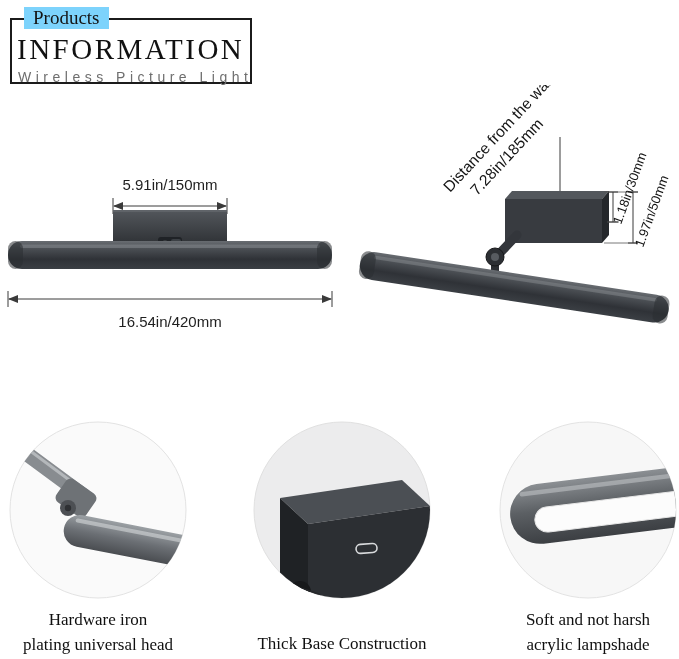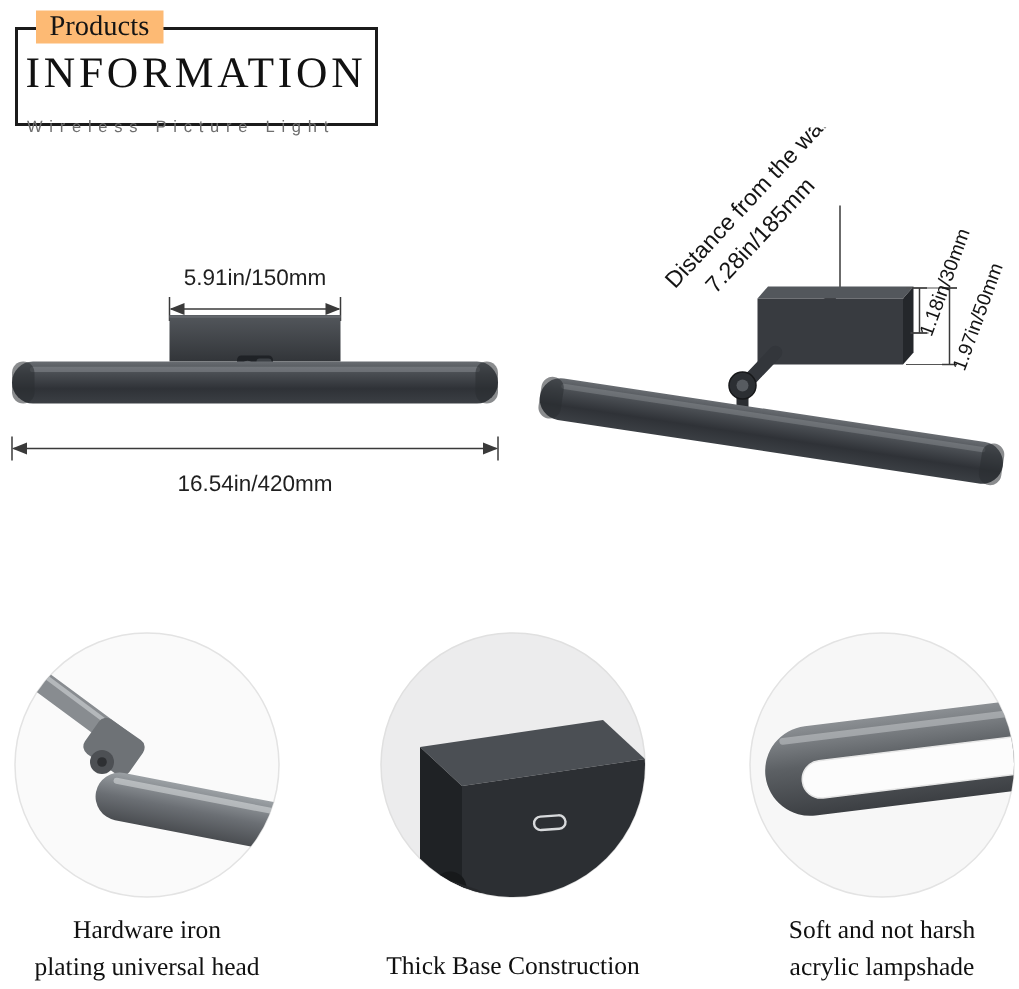--- a/index.html
+++ b/index.html
@@ -13,33 +13,33 @@
     color:#1c1c1c;
   }
   
   .header-box {
     position:absolute; left:10px; top:18px;
     width:242px; height:66px;
     border:2px solid #1b1b1b;
   }
   .products {
     position:absolute; left:12px; top:-13px;
-    background:#fdba74; padding:0 9px;
+    background:#7dd3fc; padding:0 9px;
     font-family:"Liberation Serif", serif;
     font-size:19px; color:#141414;
   }
   .title {
     margin:13px 16px 0 5px;
     font-family:"Liberation Serif", serif;
     font-size:29px; letter-spacing:2.5px; color:#111111;
     white-space:nowrap;
   }
   .subtitle {
-    margin:13px 0 0 6px;
-    font-size:11px; letter-spacing:4.5px; color:#6e6e6e;
+    margin:3px 0 0 6px;
+    font-size:14px; letter-spacing:4.5px; color:#6e6e6e;
     white-space:nowrap;
   }
   
   .svg-abs { position:absolute; }
   #front-view { left:0; top:150px; }
   #side-view  { left:345px; top:85px; }
   #feature-1  { left:8px;   top:420px; }
   #feature-2  { left:252px; top:420px; }
   #feature-3  { left:498px; top:420px; }
   

